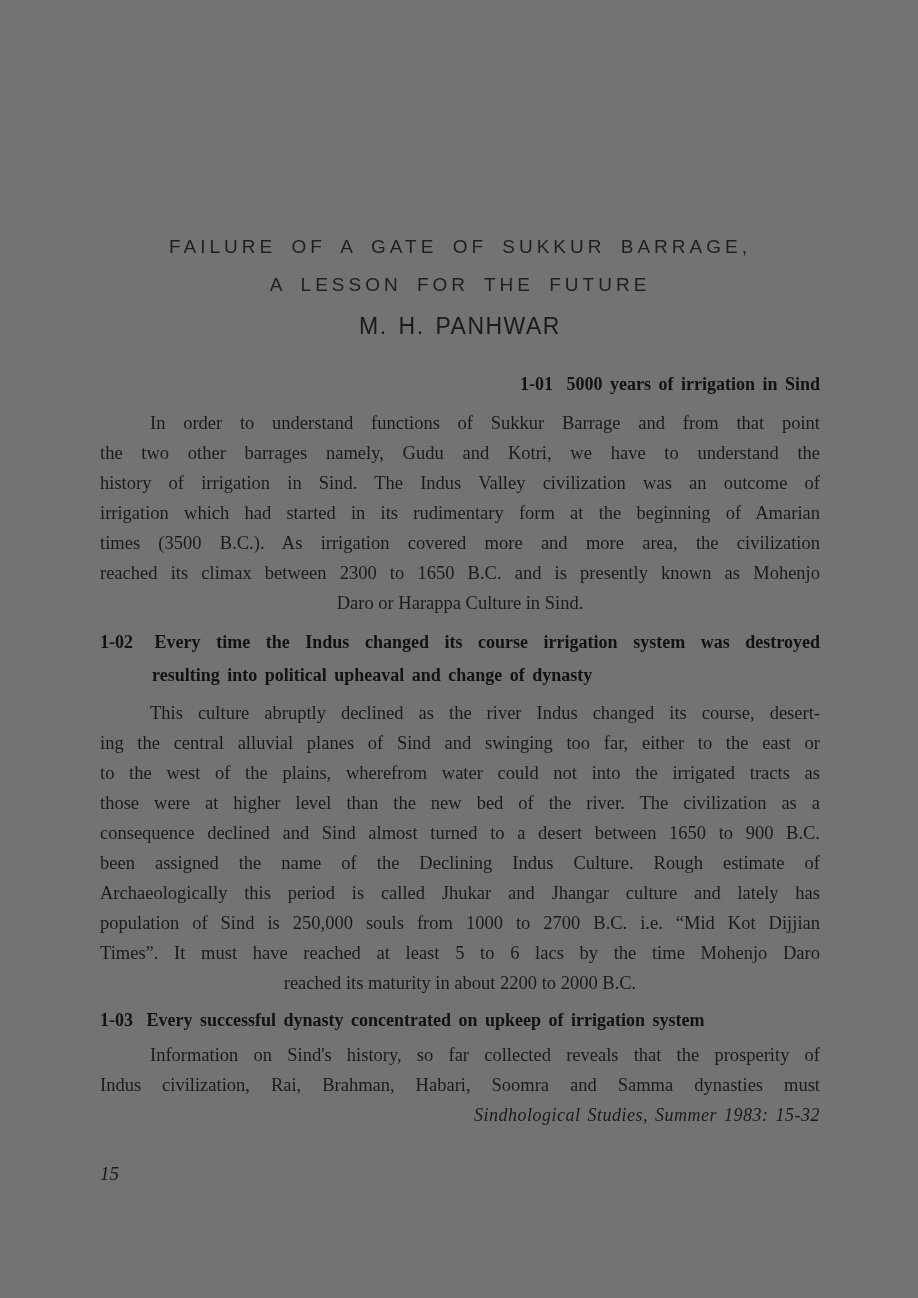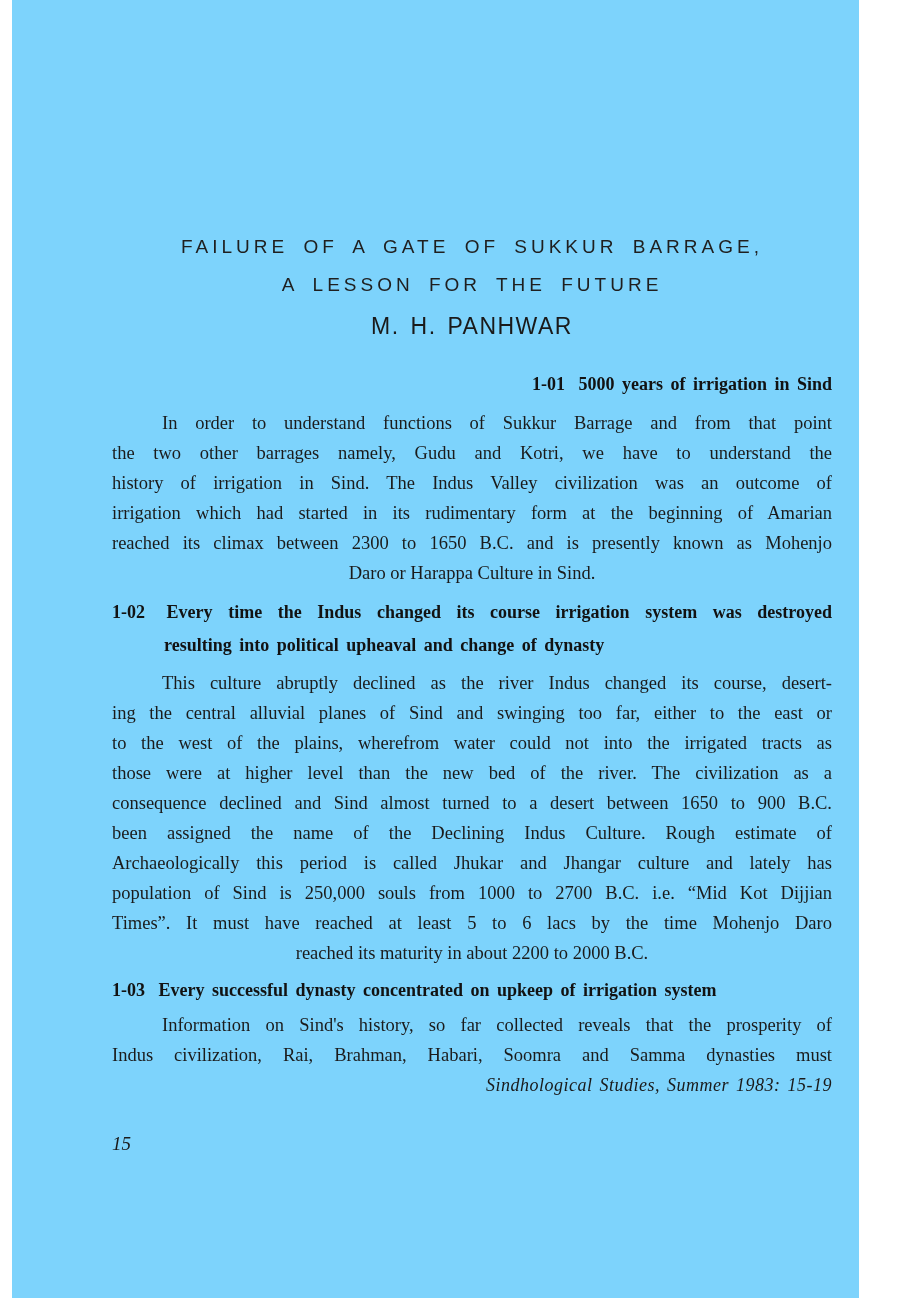--- a/index.html
+++ b/index.html
@@ -2,27 +2,26 @@
 <html><head>
 <meta charset="utf-8">
 <style>
   html, body {
     margin: 0;
     padding: 0;
     background: #ffffff;
   }
   .page {
     position: relative;
-    width: 847px;
+    width: 918px;
     height: 1298px;
-    background: #7dd3fc;
+    background: #737373;
     color: #1b1b1b;
     font-family: "Liberation Serif", serif;
     overflow: hidden;
-    margin-left: 12px;
   }
   .content {
     position: absolute;
     left: 100px;
     top: 0;
     width: 720px;
   }
   
   .title {
     margin-top: 228px;
@@ -109,20 +108,21 @@
     <section>
       <div class="heading-line mt-title-gap">
         <span class="h-num">1-01</span>
         <span>5000 years of irrigation in Sind</span>
       </div>
       <div class="para mt-para">
         <div class="line j indent">In order to understand functions of Sukkur Barrage and from that point</div>
         <div class="line j">the two other barrages namely, Gudu and Kotri, we have to understand the</div>
         <div class="line j">history of irrigation in Sind. The Indus Valley civilization was an outcome of</div>
         <div class="line j">irrigation which had started in its rudimentary form at the beginning of Amarian</div>
+        <div class="line j">times (3500 B.C.). As irrigation covered more and more area, the civilization</div>
         <div class="line j">reached its climax between 2300 to 1650 B.C. and is presently known as Mohenjo</div>
         <div class="line">Daro or Harappa Culture in Sind.</div>
       </div>
     </section>
 
     <section>
       <div class="heading-2line mt-heading">
         <div class="heading-line j">
           <span class="h-num">1-02</span>
           <span>Every time the Indus changed its course irrigation system was destroyed</span>
@@ -147,18 +147,18 @@
       <div class="heading-line mt-heading">
         <span class="h-num">1-03</span>
         <span>Every successful dynasty concentrated on upkeep of irrigation system</span>
       </div>
       <div class="para mt-para-sm">
         <div class="line j indent">Information on Sind's history, so far collected reveals that the prosperity of</div>
         <div class="line j">Indus civilization, Rai, Brahman, Habari, Soomra and Samma dynasties must</div>
       </div>
     </section>
 
-    <div class="footer">Sindhological Studies, Summer 1983: 15-19</div>
+    <div class="footer">Sindhological Studies, Summer 1983: 15-32</div>
 
     <div class="pageno">15</div>
 
   </div>
 </div>
 
 </body></html>

